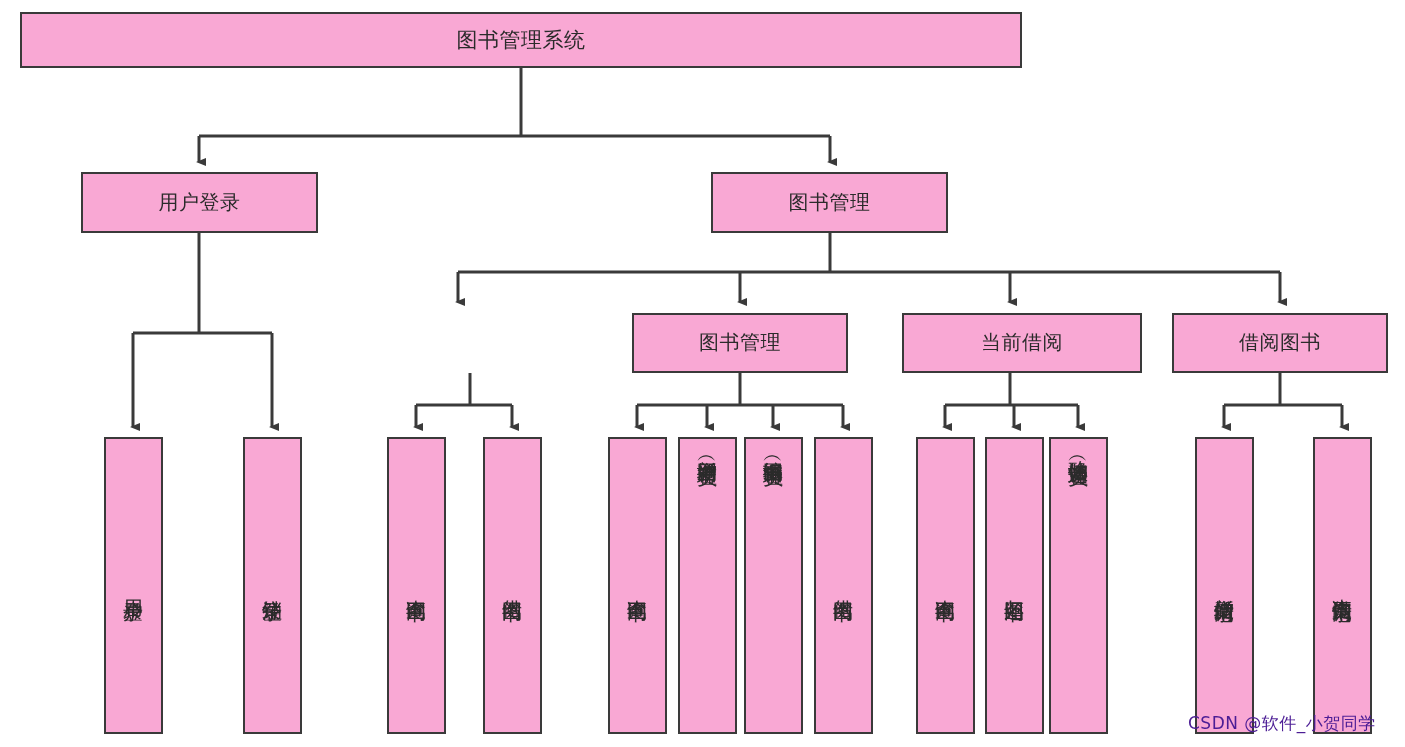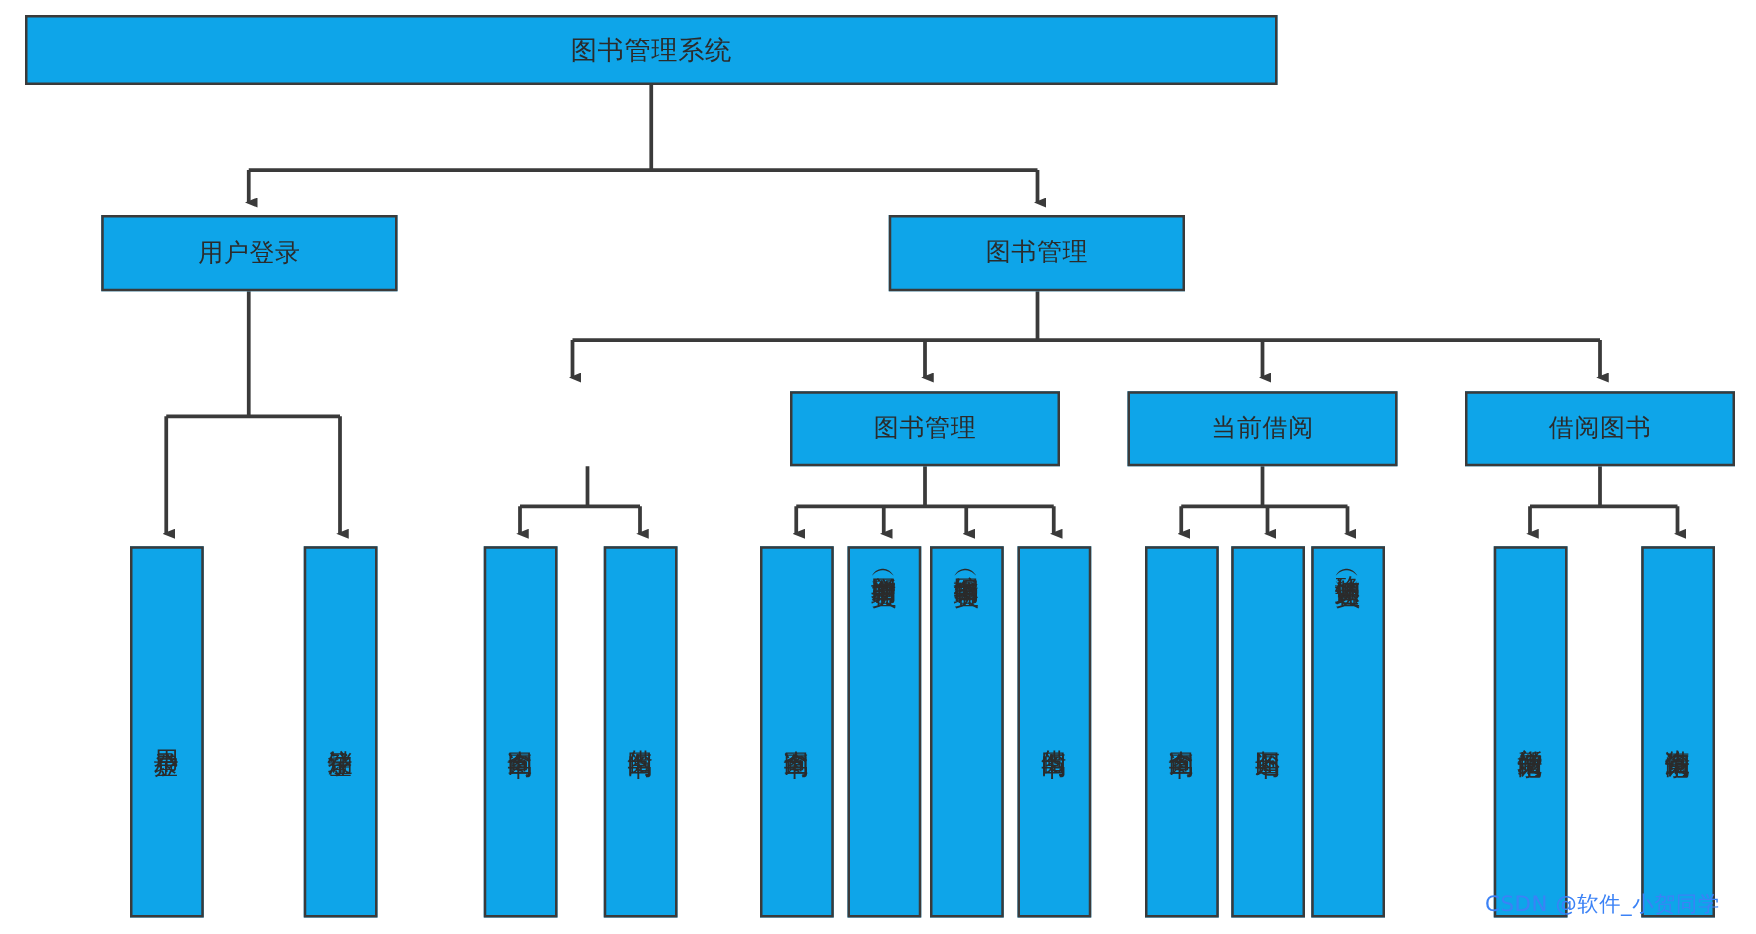--- a/index.html
+++ b/index.html
@@ -22,21 +22,21 @@
     position: absolute;
     left: 0;
     top: 0;
     width: 1405px;
     height: 747px;
     pointer-events: none;
   }
   .node {
     position: absolute;
     box-sizing: border-box;
-    background: #0ea5e9;
+    background: #f9a8d4;
     border: 2px solid #3a3a3a;
     display: flex;
     align-items: center;
     justify-content: center;
     color: #2b2b2b;
   }
   .node .label {
     display: block;
     text-align: center;
     line-height: 1.18;
@@ -63,21 +63,21 @@
   }
   .leaf-center {
     align-items: center;
     padding-top: 0;
   }
   #watermark {
     position: absolute;
     left: 1188px;
     top: 712px;
     font-size: 17px;
-    color: #3b82f6;
+    color: #4c1d95;
     white-space: nowrap;
     letter-spacing: 0.5px;
     text-align: right;
   }
 </style>
 </head>
 <body>
 
 <div id="diagram-root">
 
@@ -138,21 +138,21 @@
   <div class="node node-branch" style="left:81px; top:172px; width:237px; height:61px;">
     <span class="label">用户登录</span>
   </div>
   <div class="node node-branch" style="left:711px; top:172px; width:237px; height:61px;font-family:Liberation Serif, serif;">
     <span class="label">图书管理</span>
   </div>
 
   <div class="node node-branch" style="left:632px; top:313px; width:216px; height:60px;">
     <span class="label">图书管理</span>
   </div>
-  <div class="node node-branch" style="left:902px; top:313px; width:216px; height:60px;">
+  <div class="node node-branch" style="left:902px; top:313px; width:240px; height:60px;">
     <span class="label">当前借阅</span>
   </div>
   <div class="node node-branch" style="left:1172px; top:313px; width:216px; height:60px;">
     <span class="label">借阅图书</span>
   </div>
 
   <div class="node node-leaf leaf-center" style="left:104px; top:437px; width:59px; height:297px;">
     <span class="label">用户登录</span>
   </div>
   <div class="node node-leaf leaf-center" style="left:243px; top:437px; width:59px; height:297px;">

